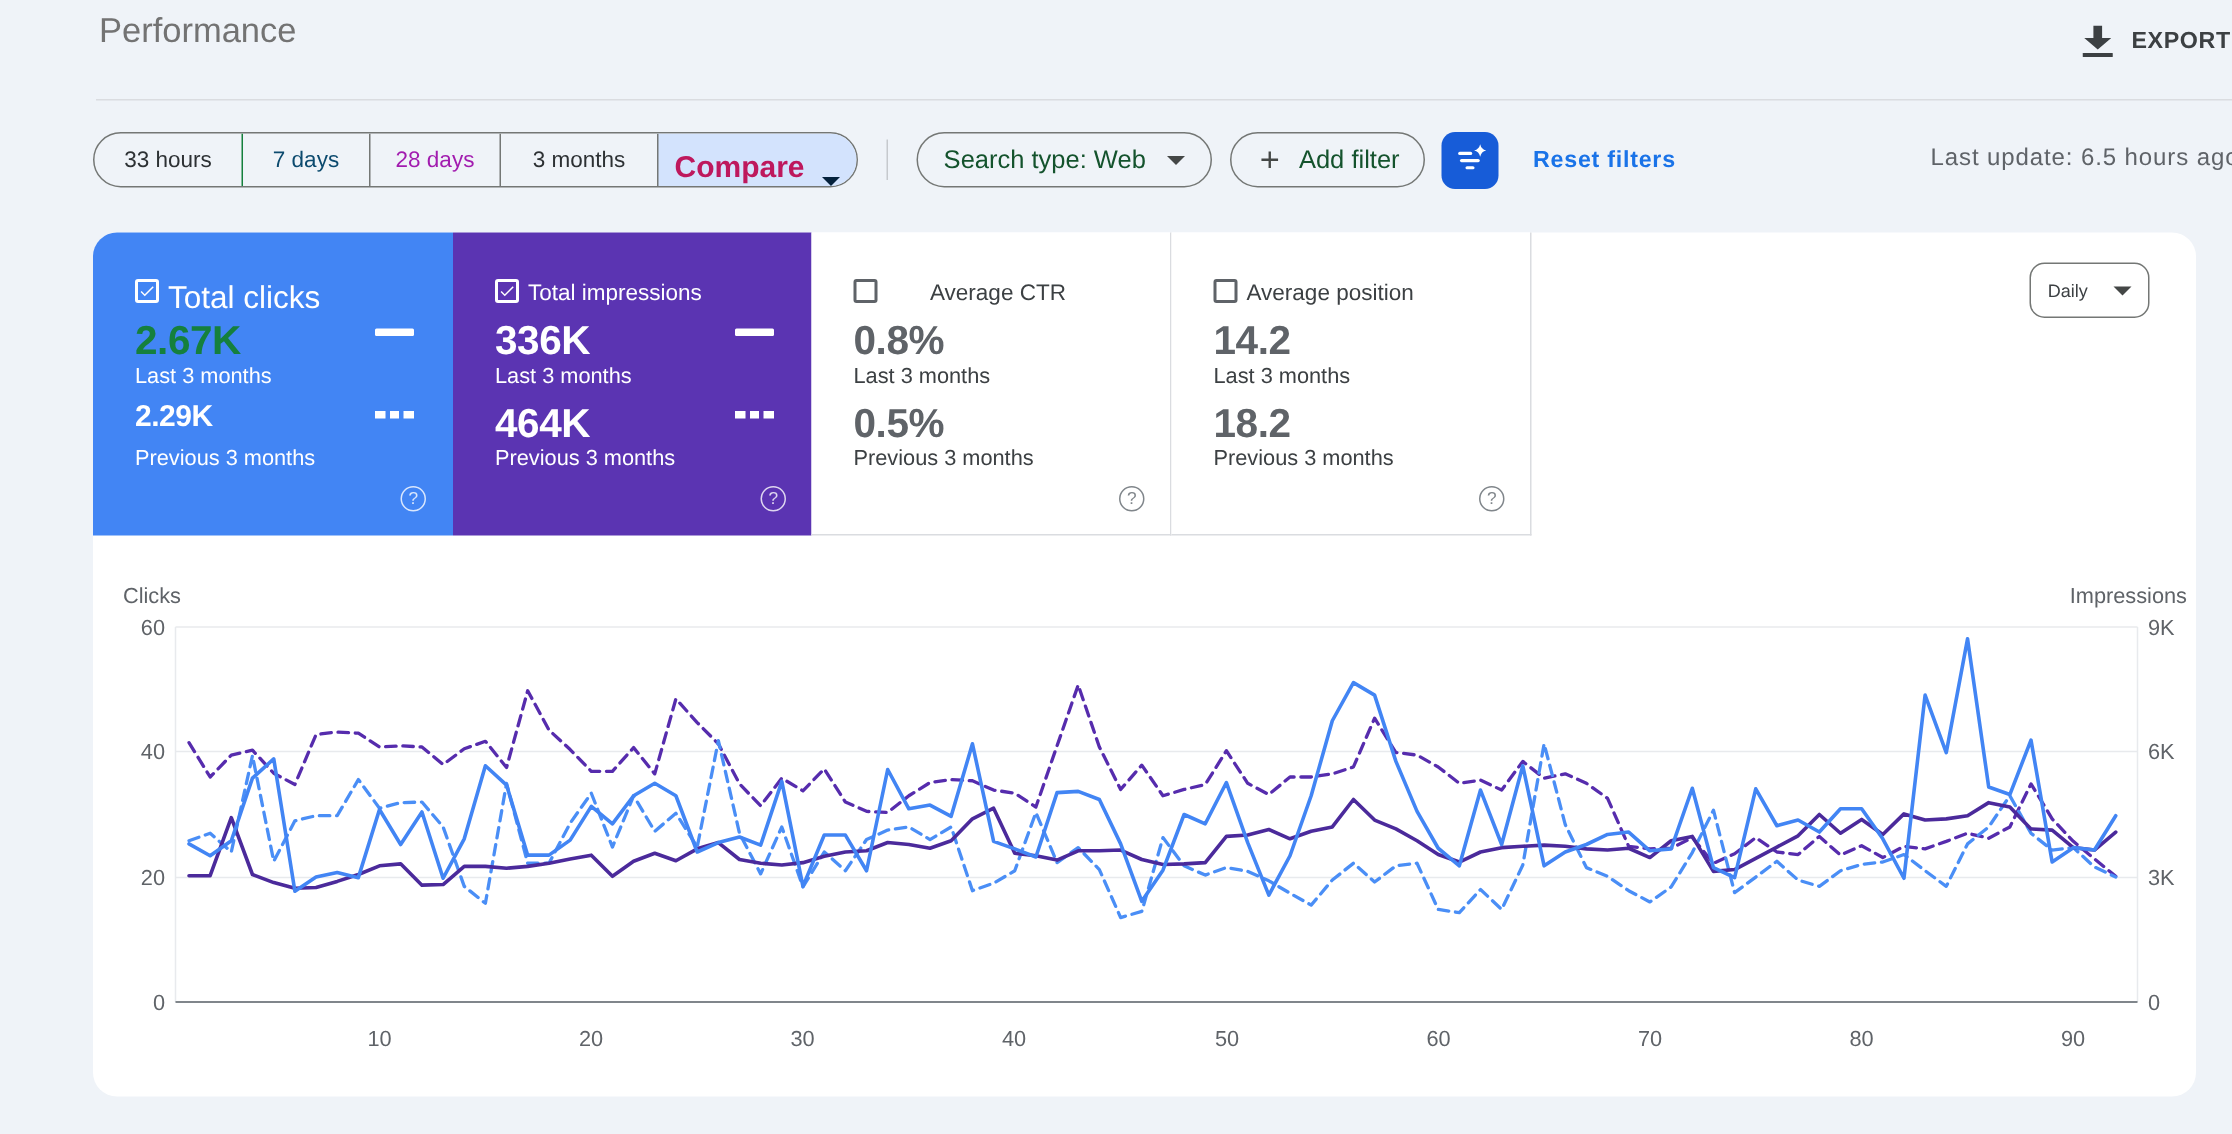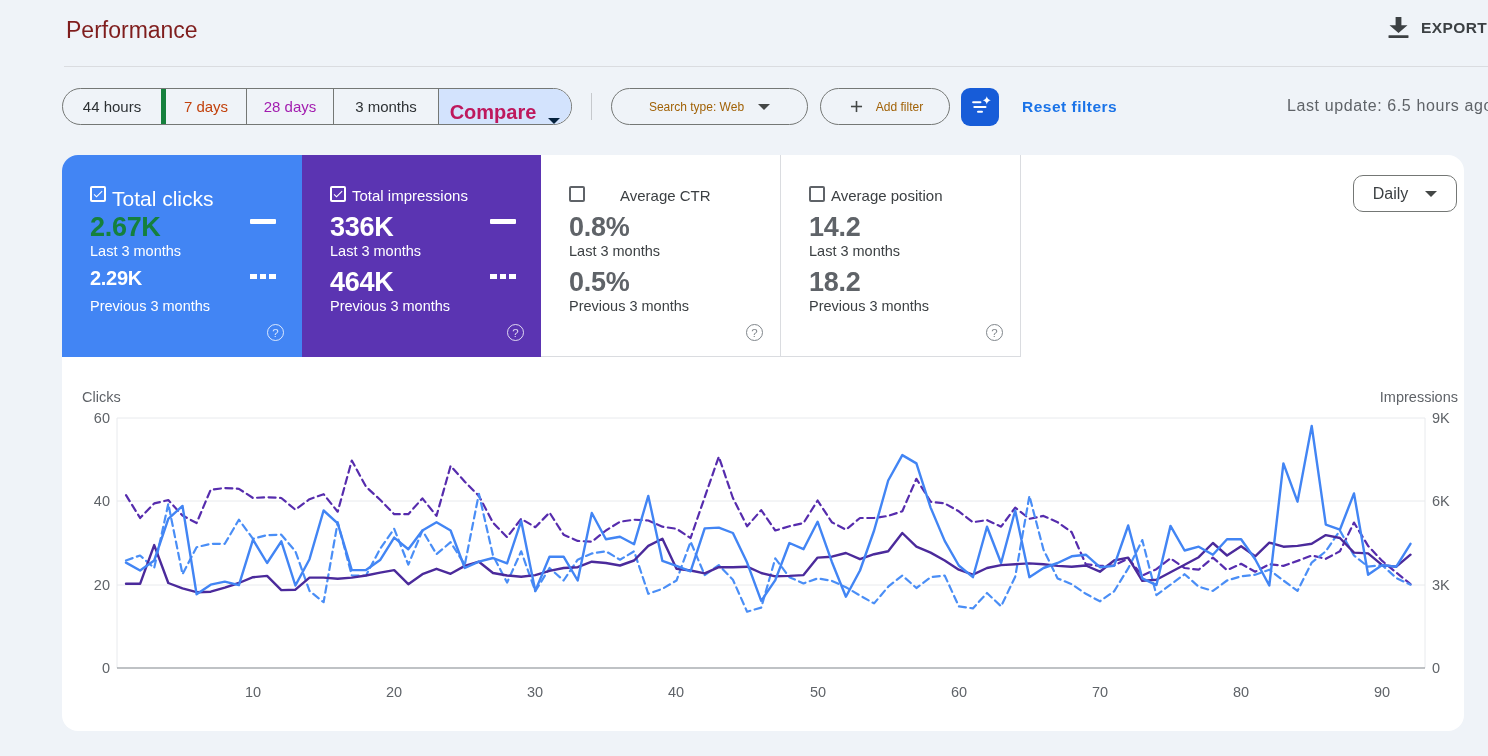--- a/index.html
+++ b/index.html
@@ -1,32 +1,32 @@
 <!DOCTYPE html>
 <html><head><meta charset="utf-8"><style>
 *{margin:0;padding:0;box-sizing:border-box}
 html,body{width:1488px;height:756px;overflow:hidden;background:#eff3f8;font-family:"Liberation Sans",sans-serif;position:relative}
 .abs{position:absolute}
-.chip{position:absolute;height:37px;border:1px solid #747775;border-radius:18.5px;background:transparent;display:flex;align-items:center;justify-content:center;font-size:12px;color:#a16207}
+.chip{position:absolute;height:37px;border:1px solid #747775;border-radius:18.5px;background:transparent;display:flex;align-items:center;justify-content:center;font-size:17px;color:#14532d}
 .caret{width:0;height:0;border-left:6px solid transparent;border-right:6px solid transparent;border-top:6px solid #444746;display:inline-block}
 </style></head><body>
 
-<div class="abs" style="left:66px;top:17px;font-size:23px;color:#7f1d1d;">Performance</div>
+<div class="abs" style="left:66px;top:7px;font-size:23px;color:#737373;">Performance</div>
 <div class="abs" style="left:1388px;top:14px;width:200px;color:#3c4043;display:flex;align-items:center;gap:12px">
   <svg width="21" height="21" viewBox="0 0 21 21" fill="#3c4043" style="margin-top:3px">
       <rect x="0.5" y="18.3" width="20" height="2.7" rx="0.4"></rect>
       <path d="M7.6 0 h5.8 v8.3 h6.1 L10.5 16 1.5 8.3 h6.1 Z"></path>
     </svg>
   <span style="font-size:15.5px;font-weight:bold;letter-spacing:.4px;margin-top:3px">EXPORT</span>
 </div>
 <div class="abs" style="left:64px;top:66px;right:0;height:1px;background:#dadce0"></div>
 
 <div class="abs" style="left:62px;top:88px;height:37px;border:1px solid #747775;border-radius:18.5px;display:flex;align-items:stretch;overflow:hidden">
-  <div style="width:98px;display:flex;align-items:center;justify-content:center;font-size:15px;color:#2d3134">44 hours</div>
-  <div style="width:85px;display:flex;align-items:center;justify-content:center;font-size:15px;color:#c2410c;border-left:5px solid #15803d">7 days</div>
+  <div style="width:98px;display:flex;align-items:center;justify-content:center;font-size:15px;color:#2d3134">33 hours</div>
+  <div style="width:85px;display:flex;align-items:center;justify-content:center;font-size:15px;color:#0c4a6e;border-left:1px solid #15803d">7 days</div>
   <div style="width:87px;display:flex;align-items:center;justify-content:center;font-size:15px;color:#a21caf;border-left:1px solid #747775">28 days</div>
   <div style="width:105px;display:flex;align-items:center;justify-content:center;font-size:15px;color:#2d3134;border-left:1px solid #747775">3 months</div>
   <div style="width:133px;display:flex;align-items:flex-end;justify-content:center;gap:12px;font-size:20px;color:#be185d;background:#d3e3fd;border-left:1px solid #747775;font-weight:bold">Compare <span class="caret" style="border-top-color:#04213c"></span></div>
 </div>
 <div class="abs" style="left:591px;top:93px;width:1px;height:27px;background:#c6c9cd"></div>
 <div class="chip" style="left:611px;top:88px;width:197px;gap:14px">Search type: Web <span class="caret"></span></div>
 <div class="chip" style="left:820px;top:88px;width:130px;gap:10px"><svg width="19" height="19" viewBox="0 0 24 24" fill="#444746">
       <path d="M11 5h2v14h-2z"></path>
       <path d="M5 11h14v2H5z"></path>
     </svg>Add filter</div>
@@ -92,21 +92,21 @@
 <div class="abs" style="left:746px;top:324px;width:17px;height:17px;border:1.5px solid #80868b;border-radius:50%;color:#80868b;font-size:11.5px;display:flex;align-items:center;justify-content:center">?</div>
 <div class="abs" style="left:809px;top:186px;width:16px;height:16px;border:2px solid #5f6368;border-radius:2px;display:flex;align-items:center;justify-content:center"></div>
 <div class="abs" style="left:831px;top:187px;font-size:15px;color:#3c4043">Average position</div>
 <div class="abs" style="left:809px;top:212px;font-size:27px;font-weight:bold;color:#5f6368;letter-spacing:-.3px">14.2</div>
 <div class="abs" style="left:809px;top:243px;font-size:14.5px;color:#3c4043">Last 3 months</div>
 <div class="abs" style="left:809px;top:267px;font-size:27px;font-weight:bold;color:#5f6368;letter-spacing:-.3px">18.2</div>
 <div class="abs" style="left:809px;top:298px;font-size:14.5px;color:#3c4043">Previous 3 months</div>
 
 <div class="abs" style="left:986px;top:324px;width:17px;height:17px;border:1.5px solid #80868b;border-radius:50%;color:#80868b;font-size:11.5px;display:flex;align-items:center;justify-content:center">?</div>
 
-<div class="chip" style="left:1353px;top:175px;width:104px;gap:17px;font-size:16px;color:#3c4043;border-radius:10px">Daily <span style="width:0;height:0;border-left:6px solid transparent;border-right:6px solid transparent;border-top:6px solid #444746;display:inline-block"></span></div>
+<div class="chip" style="left:1353px;top:175px;width:80px;gap:17px;font-size:12px;color:#3c4043;border-radius:10px">Daily <span style="width:0;height:0;border-left:6px solid transparent;border-right:6px solid transparent;border-top:6px solid #444746;display:inline-block"></span></div>
 
 <svg class="abs" style="left:0;top:0" width="1488" height="756" viewBox="0 0 1488 756">
   <text x="82" y="402" font-size="14.5" fill="#5f6368">Clicks</text>
   <text x="1458" y="402" font-size="14.5" fill="#5f6368" text-anchor="end">Impressions</text>
   <g font-size="14.5" fill="#5f6368">
     <text x="110" y="423" text-anchor="end">60</text>
     <text x="110" y="506" text-anchor="end">40</text>
     <text x="110" y="590" text-anchor="end">20</text>
     <text x="110" y="673" text-anchor="end">0</text>
     <text x="1432" y="423">9K</text>

